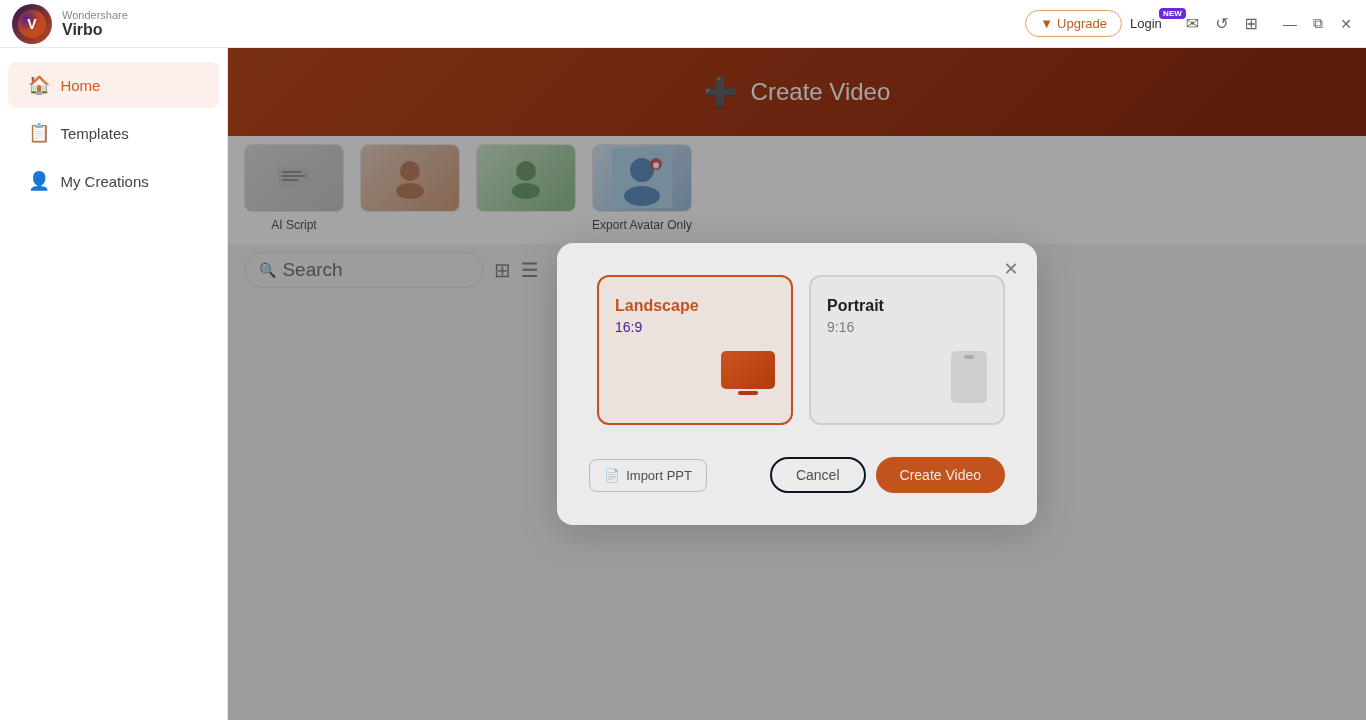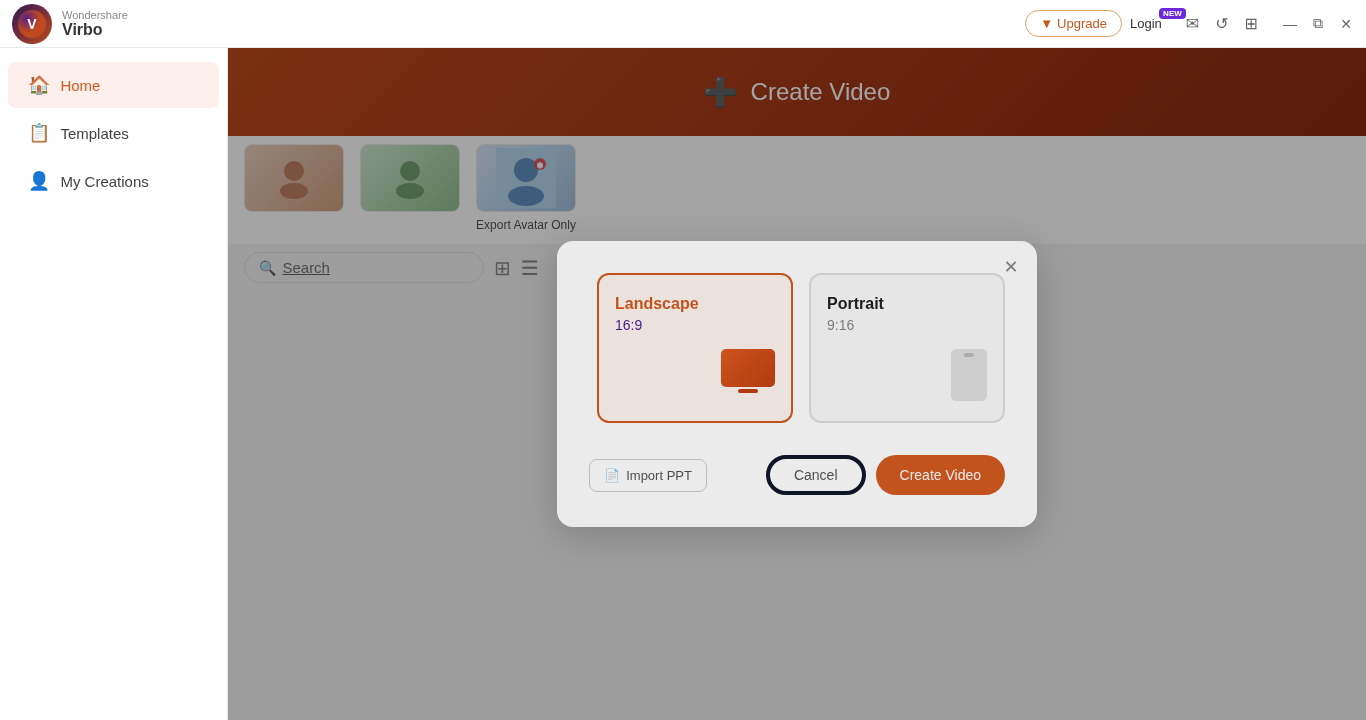--- a/index.html
+++ b/index.html
@@ -336,21 +336,21 @@
       font-size: 13px;
       color: #555;
       cursor: pointer;
     }
     .dialog-actions {
       display: flex;
       gap: 10px;
     }
     .cancel-btn {
       background: #fff;
-      border: 4px solid #0f172a;
+      border: 2px solid #0f172a;
       border-radius: 20px;
       padding: 8px 24px;
       font-size: 14px;
       color: #555;
       cursor: pointer;
     }
     .create-btn {
       background: #d45a20;
       border: none;
       border-radius: 20px;
@@ -418,25 +418,24 @@
       background: #f5f5f5;
       border: 1px solid #e0e0e0;
       border-radius: 20px;
       padding: 6px 14px;
       gap: 6px;
       width: 240px;
     }
     .search-input-wrap input {
       border: none;
       outline: none;
-      font-size: 15px;
+      font-size: 19px;
       color: #666;
       background: transparent;
       flex: 1;
-      text-decoration: underline;
     }
   </style>
 </head>
 <body>
 
 <div class="titlebar">
   <div class="titlebar-logo">
     <div class="logo-icon">
       <svg width="28" height="28" viewBox="0 0 28 28">
         <circle cx="14" cy="14" r="14" fill="url(#lg)"></circle>
@@ -497,20 +496,31 @@
   <div class="content">
 
     <div class="create-video-banner">
       <span class="plus-icon">➕</span>
       <span>Create Video</span>
     </div>
 
     <div class="top-section">
       <div class="feature-items-row">
 
+        <div class="fi">
+          <div class="fi-thumb script-thumb">
+            <svg width="40" height="30" viewBox="0 0 40 30">
+              <rect x="4" y="4" width="32" height="22" rx="3" fill="#ccc"></rect>
+              <rect x="8" y="8" width="20" height="2" rx="1" fill="#999"></rect>
+              <rect x="8" y="12" width="24" height="2" rx="1" fill="#999"></rect>
+              <rect x="8" y="16" width="16" height="2" rx="1" fill="#999"></rect>
+            </svg>
+          </div>
+          <span class="fi-label">AI Script</span>
+        </div>
 
         <div class="fi">
           <div class="fi-thumb" style="background: linear-gradient(135deg, #e8d0c0, #d0a080);">
             <svg width="50" height="50" viewBox="0 0 50 50">
               <circle cx="25" cy="18" r="10" fill="#c08060"></circle>
               <ellipse cx="25" cy="38" rx="14" ry="8" fill="#c08060"></ellipse>
             </svg>
           </div>
           <span class="fi-label"></span>
         </div>

